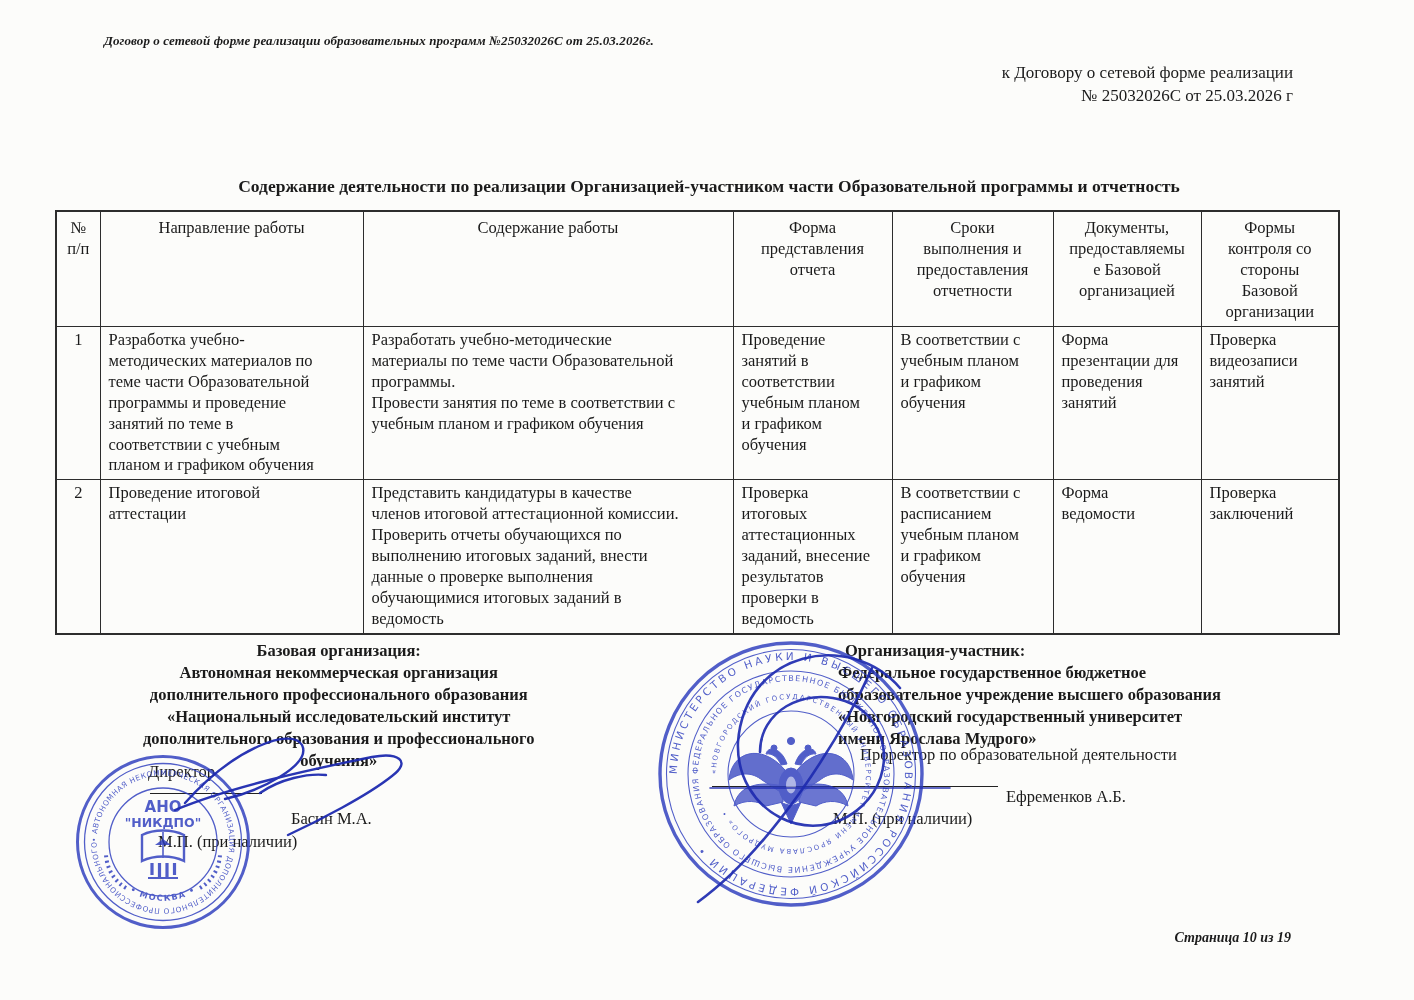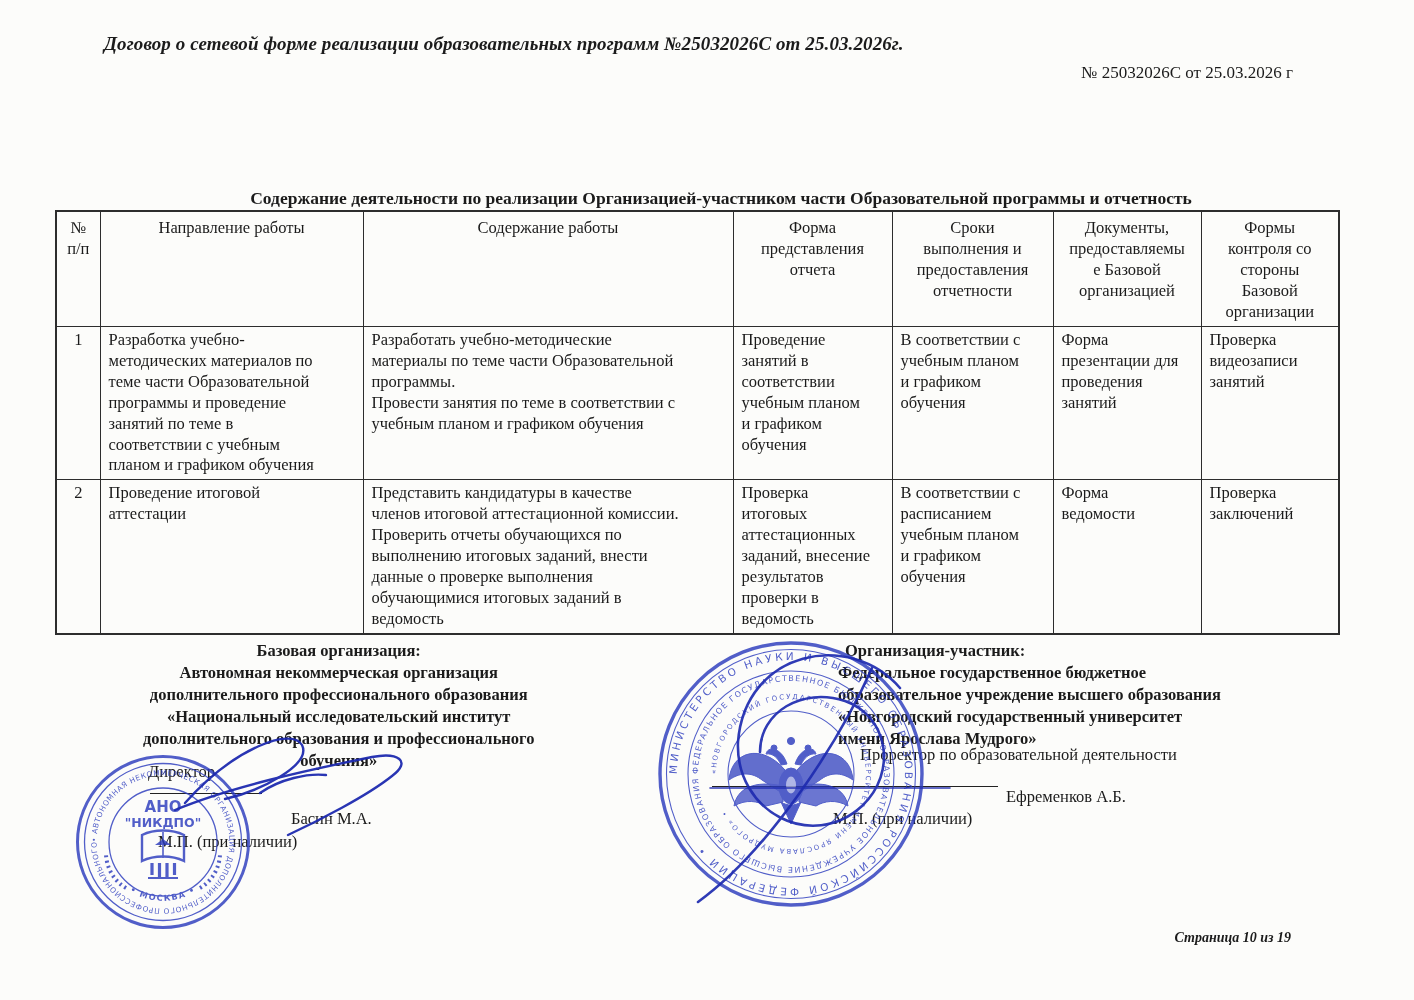--- a/index.html
+++ b/index.html
@@ -3,28 +3,28 @@
 <meta charset="utf-8">
 <style>
   html,body{margin:0;padding:0;background:#888;}
   .page{
     position:relative;width:1414px;height:1000px;margin:0 auto;
     background:#fcfcfa;overflow:hidden;
     font-family:"Liberation Serif", serif;color:#1b1b1b;
   }
   .doc-ref{
     position:absolute;left:104px;top:33px;
-    font-size:19px;font-style:italic;font-weight:bold;letter-spacing:.1px;text-align:center;
+    font-size:13px;font-style:italic;font-weight:bold;letter-spacing:.1px;text-align:center;
   }
   .appendix{
     position:absolute;right:121px;top:62px;text-align:right;
     font-size:17px;line-height:22.5px;
   }
   .title{
-    position:absolute;left:60px;top:172px;width:1290px;margin:16px;
+    position:absolute;left:60px;top:172px;width:1290px;margin:4px;
     text-align:center;font-size:17.5px;font-weight:bold;
   }
   table.activity{
     position:absolute;left:55px;top:210px;width:1283px;
     border-collapse:collapse;table-layout:fixed;
     border:2px solid #2d2d2d;
   }
   table.activity th, table.activity td{
     border:1px solid #2d2d2d;vertical-align:top;
     padding:3px 8px;font-size:16.5px;line-height:1.27;
@@ -50,20 +50,21 @@
   .stamp text{font-family:"DejaVu Sans", sans-serif;}
 </style>
 </head>
 <body style="color: rgb(27, 27, 27);">
 
 <div class="page">
 
   <div class="doc-ref">Договор о сетевой форме реализации образовательных программ №25032026С от 25.03.2026г.</div>
 
   <div class="appendix">
+    <div>к Договору о сетевой форме реализации</div>
     <div>№ 25032026С от 25.03.2026 г</div>
   </div>
 
   <h1 class="title">Содержание деятельности по реализации Организацией-участником части Образовательной программы и отчетность</h1>
 
   <table class="activity">
     <colgroup>
       <col style="width:44px">
         <col style="width:263px">
         <col style="width:370px">

